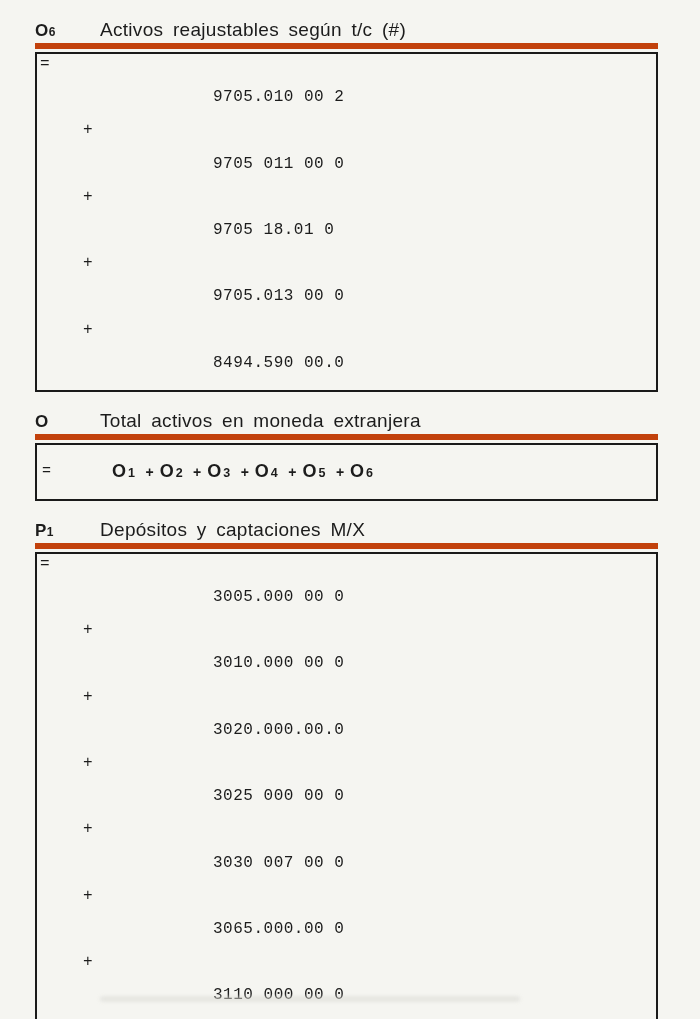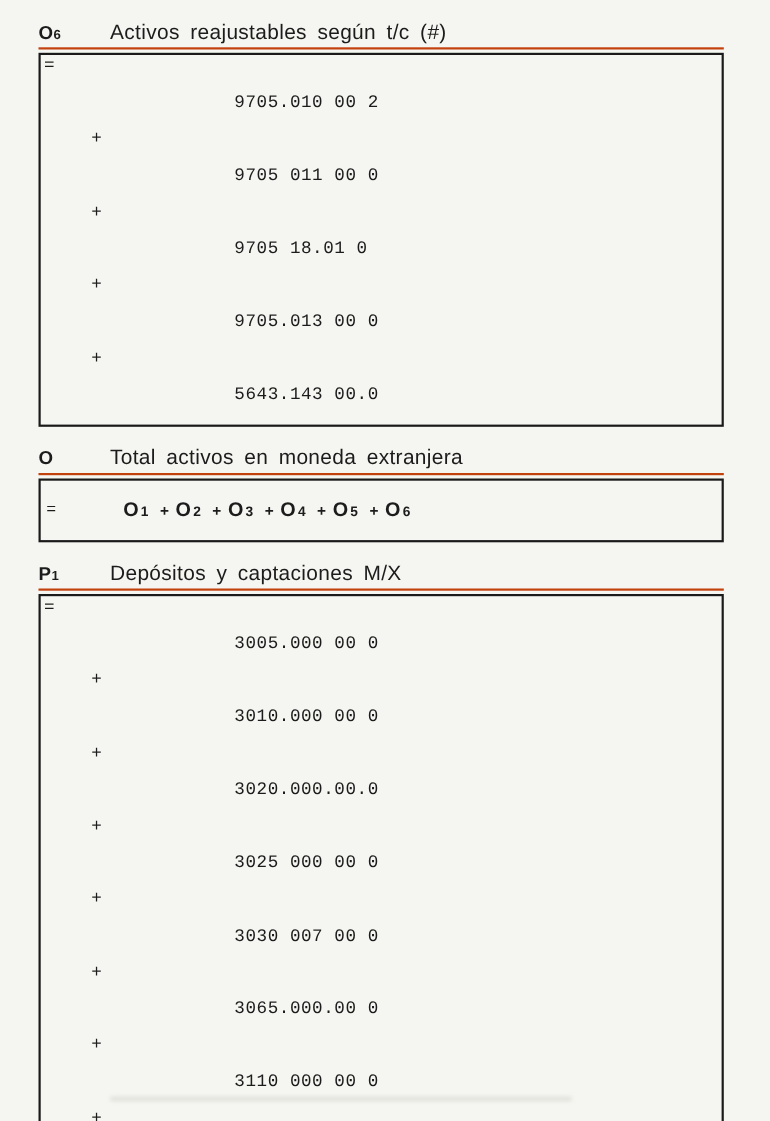--- a/index.html
+++ b/index.html
@@ -15,21 +15,21 @@
     width:700px;height:1019px;
     padding:19px 0 0 35px;
     position:relative;
   }
   .section{width:623px;}
   .sec-gap{margin-top:18px;}
 
   
   .heading{
     display:flex;align-items:baseline;
-    border-bottom:2px solid #c2410c;
+    border-bottom:6px solid #c2410c;
     padding-bottom:2px;
     width:623px;
   }
   .h-id{width:65px;flex:0 0 65px;white-space:nowrap;}
   .h-code{font-weight:bold;font-size:17px;letter-spacing:.5px;}
   .h-sub{font-weight:bold;font-size:12px;}
   .h-title{
     font-size:19px;letter-spacing:.3px;word-spacing:4px;
     white-space:nowrap;
   }
@@ -108,21 +108,21 @@
           <span class="code">9705 18.01 0</span>
         </div>
 
         <div class="row">
           <span class="op">+</span>
           <span class="code">9705.013 00 0</span>
         </div>
 
         <div class="row">
           <span class="op">+</span>
-          <span class="code">5643.143 00.0</span>
+          <span class="code">8494.590 00.0</span>
         </div>
       </div>
   </div>
 
   <div class="section sec-gap">
     <div class="heading">
       <span class="h-id"><span class="h-code">O</span><span class="h-sub"></span></span>
       <span class="h-title">Total activos en moneda extranjera</span>
     </div>
     <div class="box box-formula">

